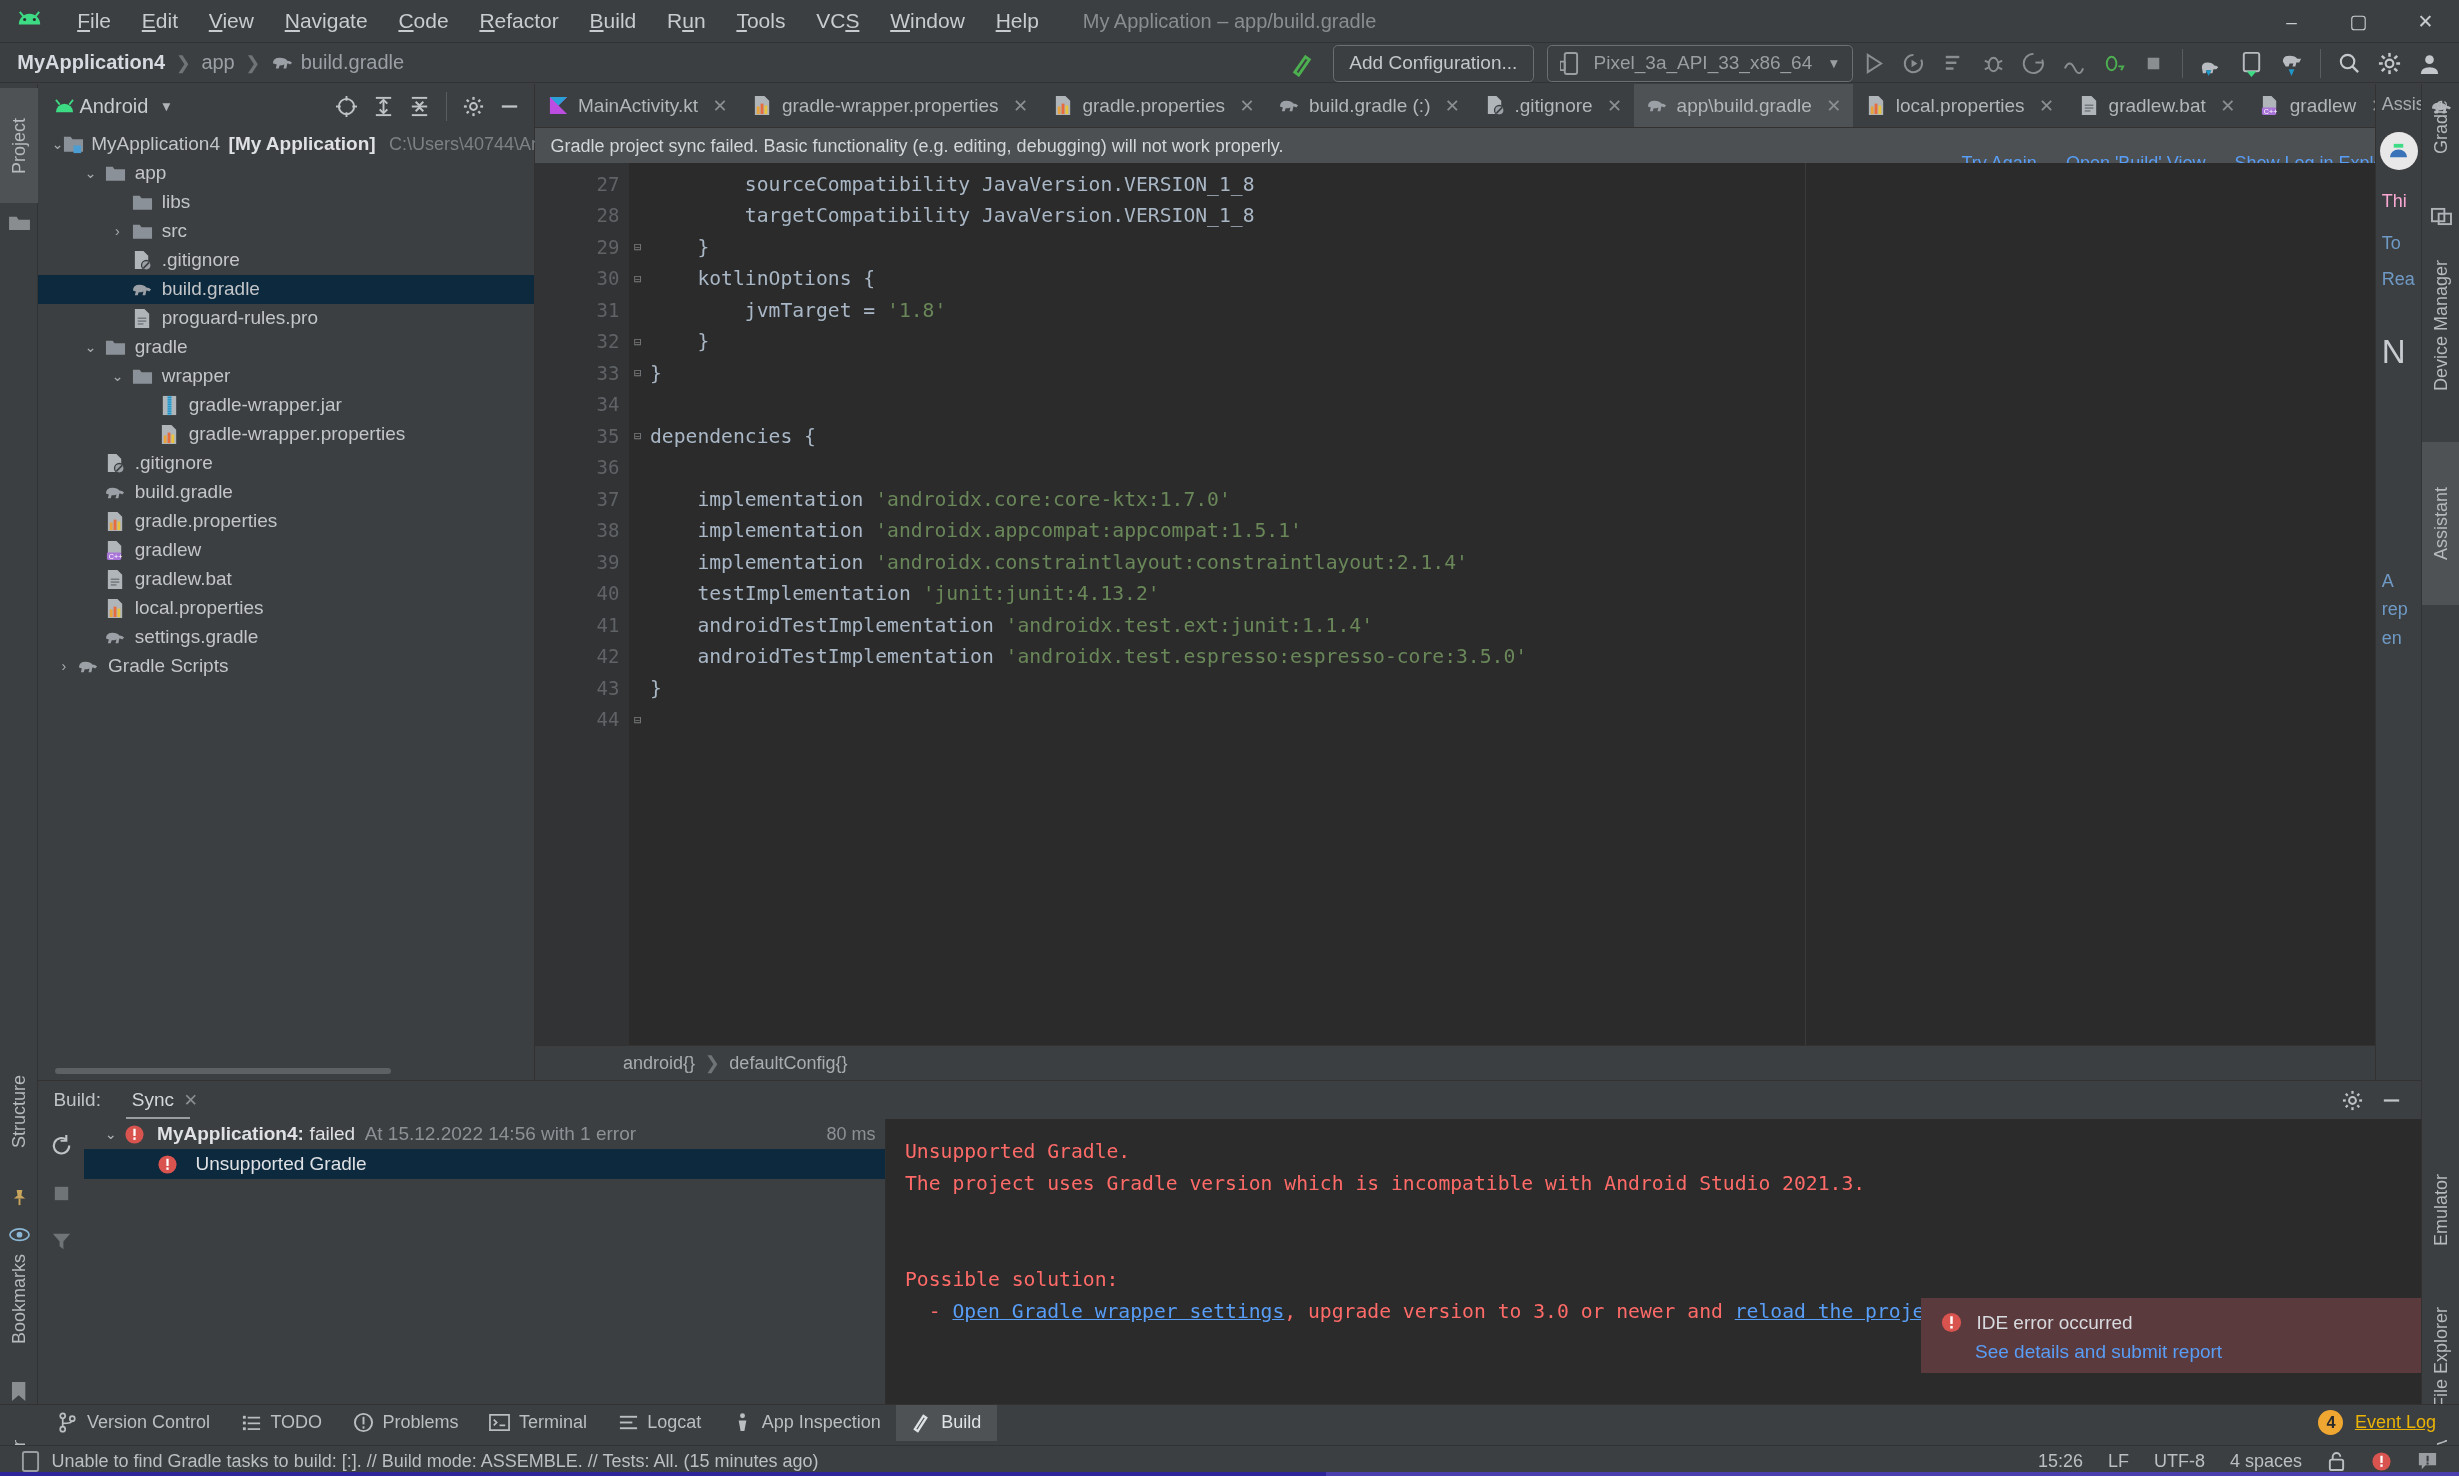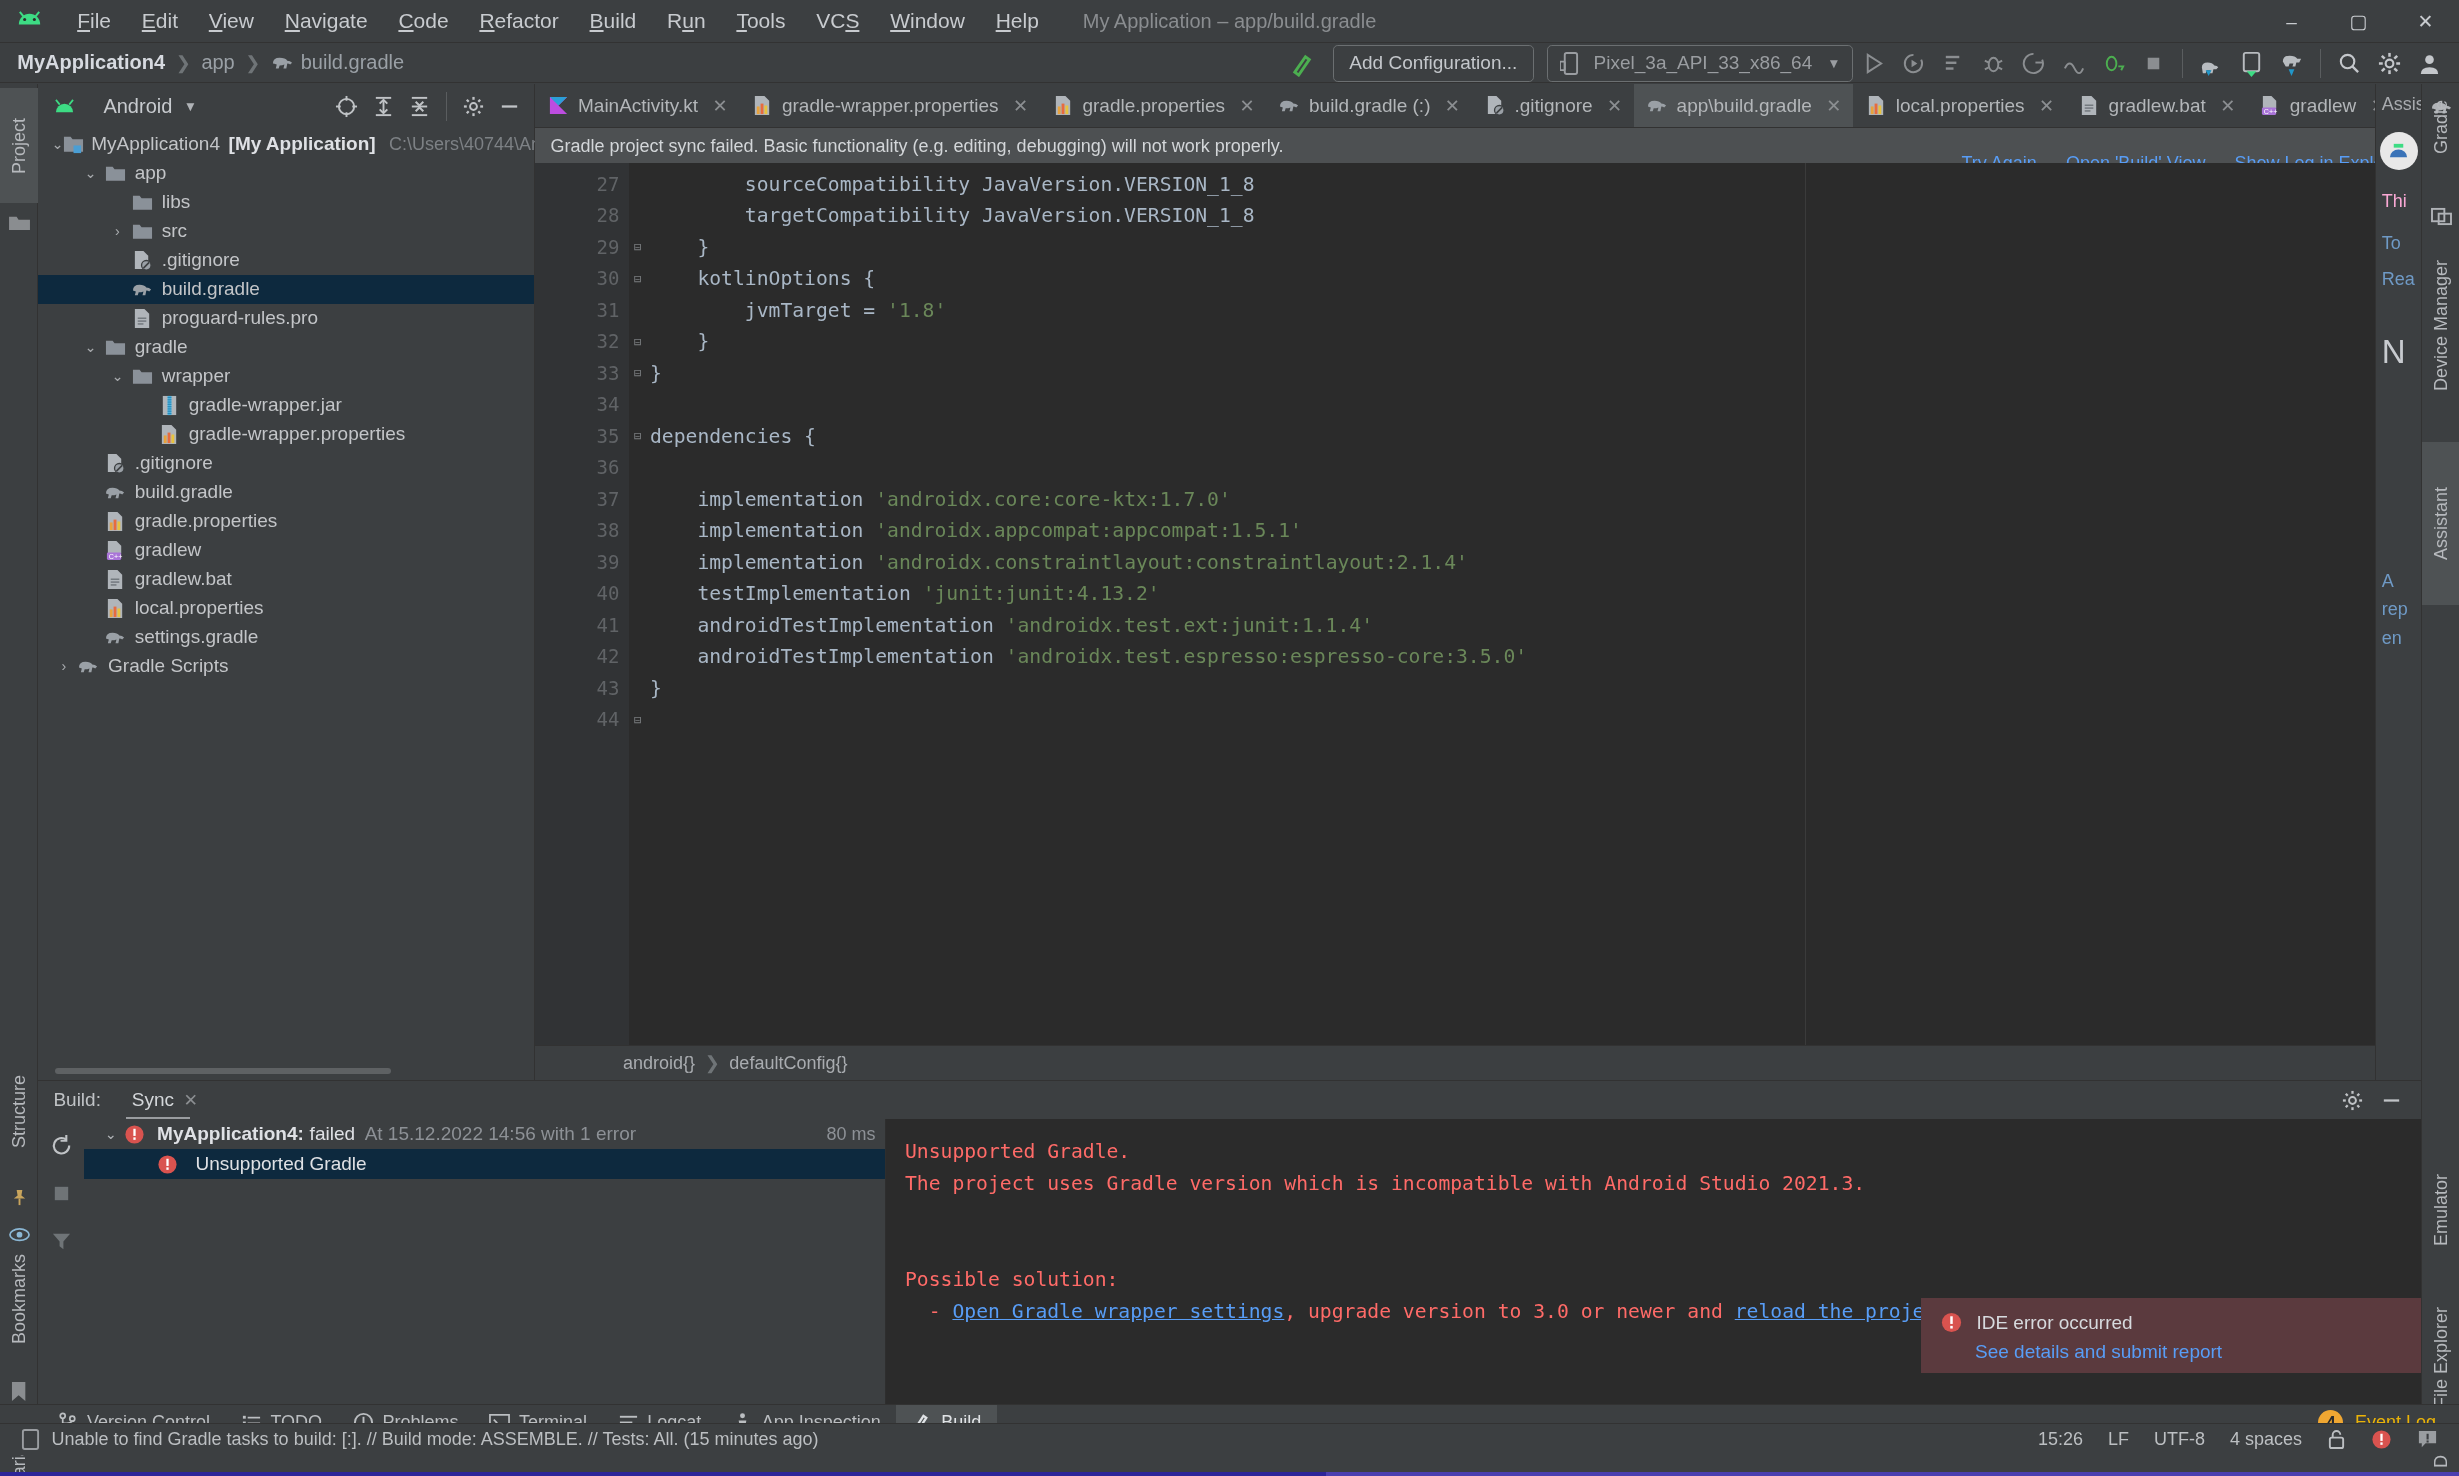--- a/index.html
+++ b/index.html
@@ -77,21 +77,21 @@
   .vtab.active { background: #4e5254; }
 
   
   .projpanel {
     position: absolute; top: 84px; left: 38px; width: 497px; bottom: 397px;
     background: #3c3f41; border-right: 1px solid #323232;
   }
   .proj-header {
     height: 44px; display: flex; align-items: center; padding: 0 7.7px 0 13.4px;
   }
-  .proj-title { font-size: 20px; color: #c8cbcf; margin-left: 25px; }
+  .proj-title { font-size: 20px; color: #c8cbcf; margin-left: 1px; }
   .proj-caret { margin-left: 11.5px; color: #b0b3b7; font-size: 13.4px; }
   .proj-actions { margin-left: auto; display: flex; align-items: center; gap: 3.8px; }
   .pi { width: 33px; height: 33px; display: flex; align-items: center; justify-content: center; border-radius: 3.8px; }
   .tree { padding-top: 1.9px; font-size: 19px; color: #bcbec0; }
   .trow {
     height: 29px; display: flex; align-items: center; white-space: nowrap;
     padding-right: 5.8px;
   }
   .trow.sel { background: #0d293e; }
   .tchev { width: 25px; display: flex; align-items: center; justify-content: center; color: #a9acaf; font-size: 14.4px; }
@@ -226,21 +226,21 @@
   }
   .bt.active { background: #4e5254; color: #e0e3e6; }
   .bottom-right { margin-left: auto; display: flex; align-items: center; gap: 11.5px; padding-right: 23px; }
   .evt-badge {
     background: #f0a732; color: #2b2b2b; border-radius: 50%; width: 25px; height: 25px;
     display: flex; align-items: center; justify-content: center; font-size: 16.3px; font-weight: bold;
   }
 
   
   .statusbar {
-    position: absolute; bottom: 22px; left: 0; width: 2459px; height: 32px;
+    position: absolute; bottom: 0; left: 0; width: 2459px; height: 32px;
     background: #3c3f41; display: flex; align-items: center; padding-left: 21px;
     font-size: 18px; color: #bcbfc2; border-top: 1px solid #323232;
   }
   .status-right { margin-left: auto; display: flex; align-items: center; gap: 25px; padding-right: 21px; }
   .taskbar-strip { position: absolute; bottom: 0; left: 0; width: 2459px; height: 4.8px; background: #3b2f8f; }
   .taskbar-strip .a { position:absolute; left:0; top:0; height:4.8px; width: 1326px; background:#2d2599; }
   .taskbar-strip .b { position:absolute; left:1326px; top:0; height:4.8px; width: 1134px; background:#4b3fb0; }
   svg { display: block; }
 </style>
 </head>

